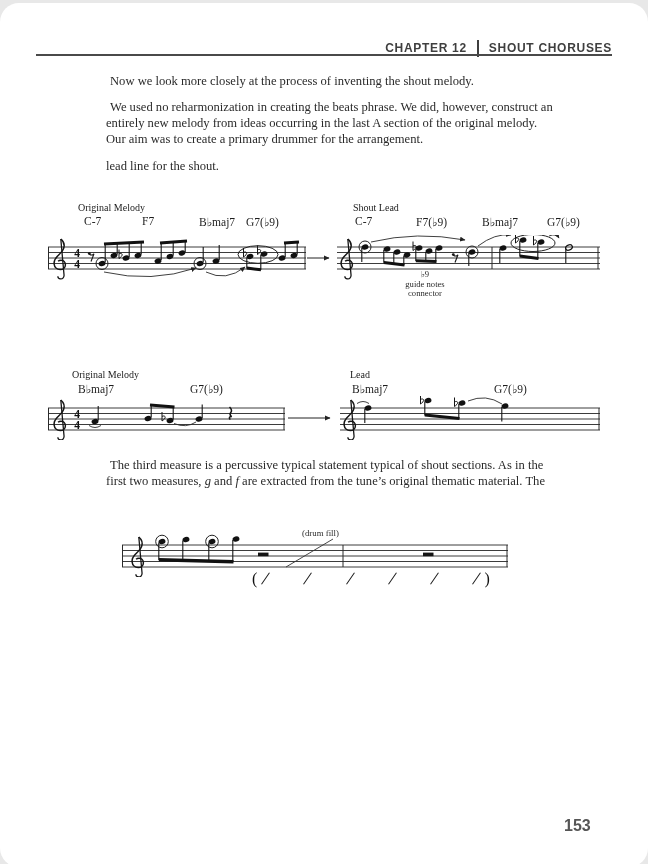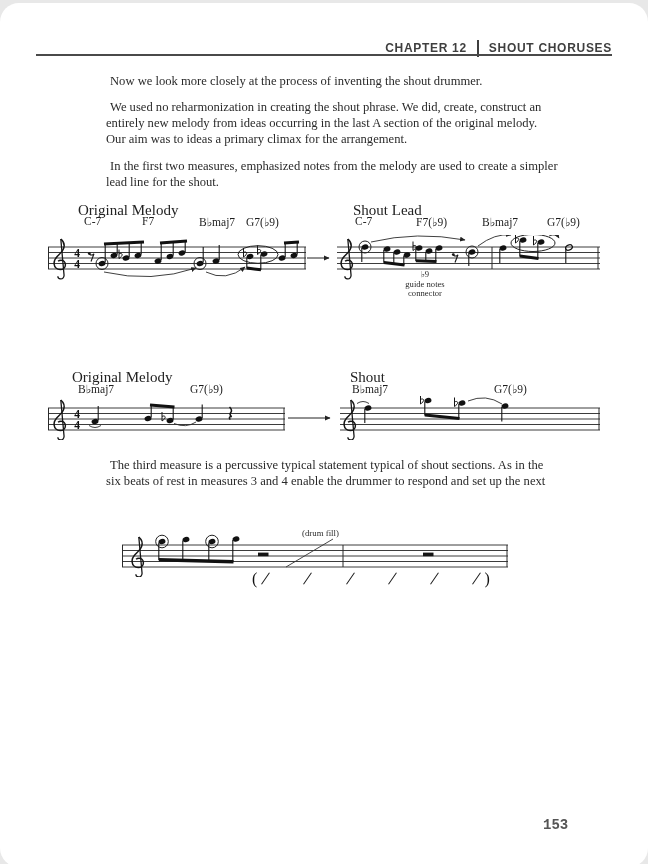--- a/index.html
+++ b/index.html
@@ -7,33 +7,33 @@
         font-family:"Liberation Serif","DejaVu Serif",serif;color:#2a2a2a;margin:3px auto;border-radius:19px;}
   .hdr{position:absolute;top:36px;right:36px;display:flex;align-items:center;
        font-family:"Liberation Sans","DejaVu Sans",sans-serif;font-weight:bold;
        font-size:12px;letter-spacing:0.7px;color:#3f3f3f;white-space:nowrap;}
   .hdr-bar{width:2px;height:17px;background:#3f3f3f;margin:0 10px;position:relative;top:1px;}
   .rule{position:absolute;left:36px;width:576px;top:51px;height:2px;background:#4a4a4a;}
   .para{position:absolute;left:106px;font-size:12.6px;line-height:16px;}
   .para .ln{white-space:nowrap;}
   .para .fl{padding-left:4px;}
   .ital{font-style:italic;}
-  .mlabel{position:absolute;font-size:15px;white-space:nowrap;color:#222;}
+  .mlabel{position:absolute;font-size:10px;white-space:nowrap;color:#222;}
   .chord{position:absolute;font-size:11.5px;white-space:nowrap;color:#1d1d1d;}
   .staff{position:absolute;}
   .guide{position:absolute;left:394px;top:267px;width:62px;text-align:center;
          font-size:8.6px;line-height:9.6px;color:#2a2a2a;}
   .drumfill{position:absolute;left:302px;top:525px;font-size:8.8px;color:#2a2a2a;}
   .slashrow{position:absolute;left:252px;top:566px;width:238px;display:flex;
             justify-content:space-between;align-items:flex-start;font-size:16px;color:#111;}
   .slashrow .grp{display:flex;gap:6px;}
   .sl{font-style:italic;font-weight:bold;font-size:17px;transform:skewX(-10deg);line-height:20px;}
   .pr{font-size:16px;line-height:20px;}
-  .pageno{position:absolute;left:543px;top:814px;font-family:Liberation Mono, monospace;
-          font-weight:bold;font-size:14px;color:#555;}
+  .pageno{position:absolute;left:564px;top:814px;font-family:Liberation Sans, sans-serif;
+          font-weight:bold;font-size:16px;color:#555;}
   svg .sline{stroke:#3c3c3c;stroke-width:1;}
   svg .bl{stroke:#2a2a2a;stroke-width:1;}
   svg .stem{stroke:#151515;stroke-width:1.1;}
   svg .beam{stroke:#111;stroke-width:3;fill:none;}
   svg .beamthick{stroke:#111;stroke-width:3.5;fill:none;}
   svg .slur{stroke:#2a2a2a;stroke-width:0.9;fill:none;}
   svg .circ{stroke:#222;stroke-width:1;fill:none;}
   svg .nh{fill:#111;}
   svg .nh-open{fill:none;stroke:#111;stroke-width:1.3;}
   svg .meter{font-family:"Liberation Serif","DejaVu Serif",serif;font-weight:bold;font-size:11.5px;fill:#111;}
@@ -69,29 +69,28 @@
   </svg>
 
   <div class="hdr">
     <span>CHAPTER 12</span>
     <span class="hdr-bar"></span>
     <span>SHOUT CHORUSES</span>
   </div>
   <div class="rule"></div>
 
   <div class="para" style="top:70px">
-    <div class="ln fl">Now we look more closely at the process of inventing the shout drummer.</div>
+    <div class="ln fl">Now we look more closely at the process of inventing the shout melody.</div>
   </div>
   <div class="para" style="top:96px">
-    <div class="ln fl">We used no reharmonization in creating the shout phrase. We did, create, construct an</div>
+    <div class="ln fl">We used no reharmonization in creating the beats phrase. We did, however, construct an</div>
     <div class="ln">entirely new melody from ideas occurring in the last A section of the original melody.</div>
-    <div class="ln">Our aim was to ideas a primary climax for the arrangement.</div>
+    <div class="ln">Our aim was to create a primary drummer for the arrangement.</div>
   </div>
   <div class="para" style="top:155px">
-    <div class="ln fl">In the first two measures, emphasized notes from the melody are used to create a simpler</div>
     <div class="ln">lead line for the shout.</div>
   </div>
 
   <div class="mlabel" style="left:78px;top:199px">Original Melody</div>
   <div class="chord" style="left:84px;top:212px">C-7</div>
   <div class="chord" style="left:142px;top:212px">F7</div>
   <div class="chord" style="left:199px;top:212px">B♭maj7</div>
   <div class="chord" style="left:246px;top:212px">G7(♭9)</div>
   <div class="mlabel" style="left:353px;top:199px">Shout Lead</div>
   <div class="chord" style="left:355px;top:212px">C-7</div>
@@ -214,21 +213,21 @@
   <div class="guide">
     <div>♭9</div>
     <div>guide notes</div>
     <div>connector</div>
   </div>
 
 
   <div class="mlabel" style="left:72px;top:366px">Original Melody</div>
   <div class="chord" style="left:78px;top:379px">B♭maj7</div>
   <div class="chord" style="left:190px;top:379px">G7(♭9)</div>
-  <div class="mlabel" style="left:350px;top:366px">Shout</div>
+  <div class="mlabel" style="left:350px;top:366px">Lead</div>
   <div class="chord" style="left:352px;top:379px">B♭maj7</div>
   <div class="chord" style="left:494px;top:379px">G7(♭9)</div>
 
   <svg class="staff" style="left:48px;top:393px" width="240" height="44" viewBox="0 0 240 44">
     <g>
       <line class="sline" x1="0" y1="12" x2="237" y2="12"></line>
       <line class="sline" x1="0" y1="17.5" x2="237" y2="17.5"></line>
       <line class="sline" x1="0" y1="23" x2="237" y2="23"></line>
       <line class="sline" x1="0" y1="28.5" x2="237" y2="28.5"></line>
       <line class="sline" x1="0" y1="34" x2="237" y2="34"></line>
@@ -281,21 +280,21 @@
       <line class="stem" x1="118.8" y1="8" x2="118.8" y2="22.8"></line>
       <path class="beam" d="M84.8,19 L119.5,22.5"></path>
       <path class="slur" d="M128,5 Q146,-2.5 162,8"></path>
       <use href="#nh" class="nh" transform="translate(165,10) rotate(-18)"></use>
       <line class="stem" x1="161.8" y1="11" x2="161.8" y2="25.5"></line>
     </g>
   </svg>
 
   <div class="para" style="top:454px">
     <div class="ln fl">The third measure is a percussive typical statement typical of shout sections. As in the</div>
-    <div class="ln">six beats of rest in measures 3 and 4 enable the drummer to respond and set up the next</div>
+    <div class="ln"><span>first two measures, </span><span class="ital">g</span><span> and </span><span class="ital">f</span><span> are extracted from the tune’s original thematic material. The</span></div>
   </div>
 
   <div class="drumfill">(drum fill)</div>
   <svg class="staff" style="left:122px;top:530px" width="390" height="44" viewBox="0 0 390 44">
     <g>
       <line class="sline" x1="0" y1="12" x2="386" y2="12"></line>
       <line class="sline" x1="0" y1="17.5" x2="386" y2="17.5"></line>
       <line class="sline" x1="0" y1="23" x2="386" y2="23"></line>
       <line class="sline" x1="0" y1="28.5" x2="386" y2="28.5"></line>
       <line class="sline" x1="0" y1="34" x2="386" y2="34"></line>

